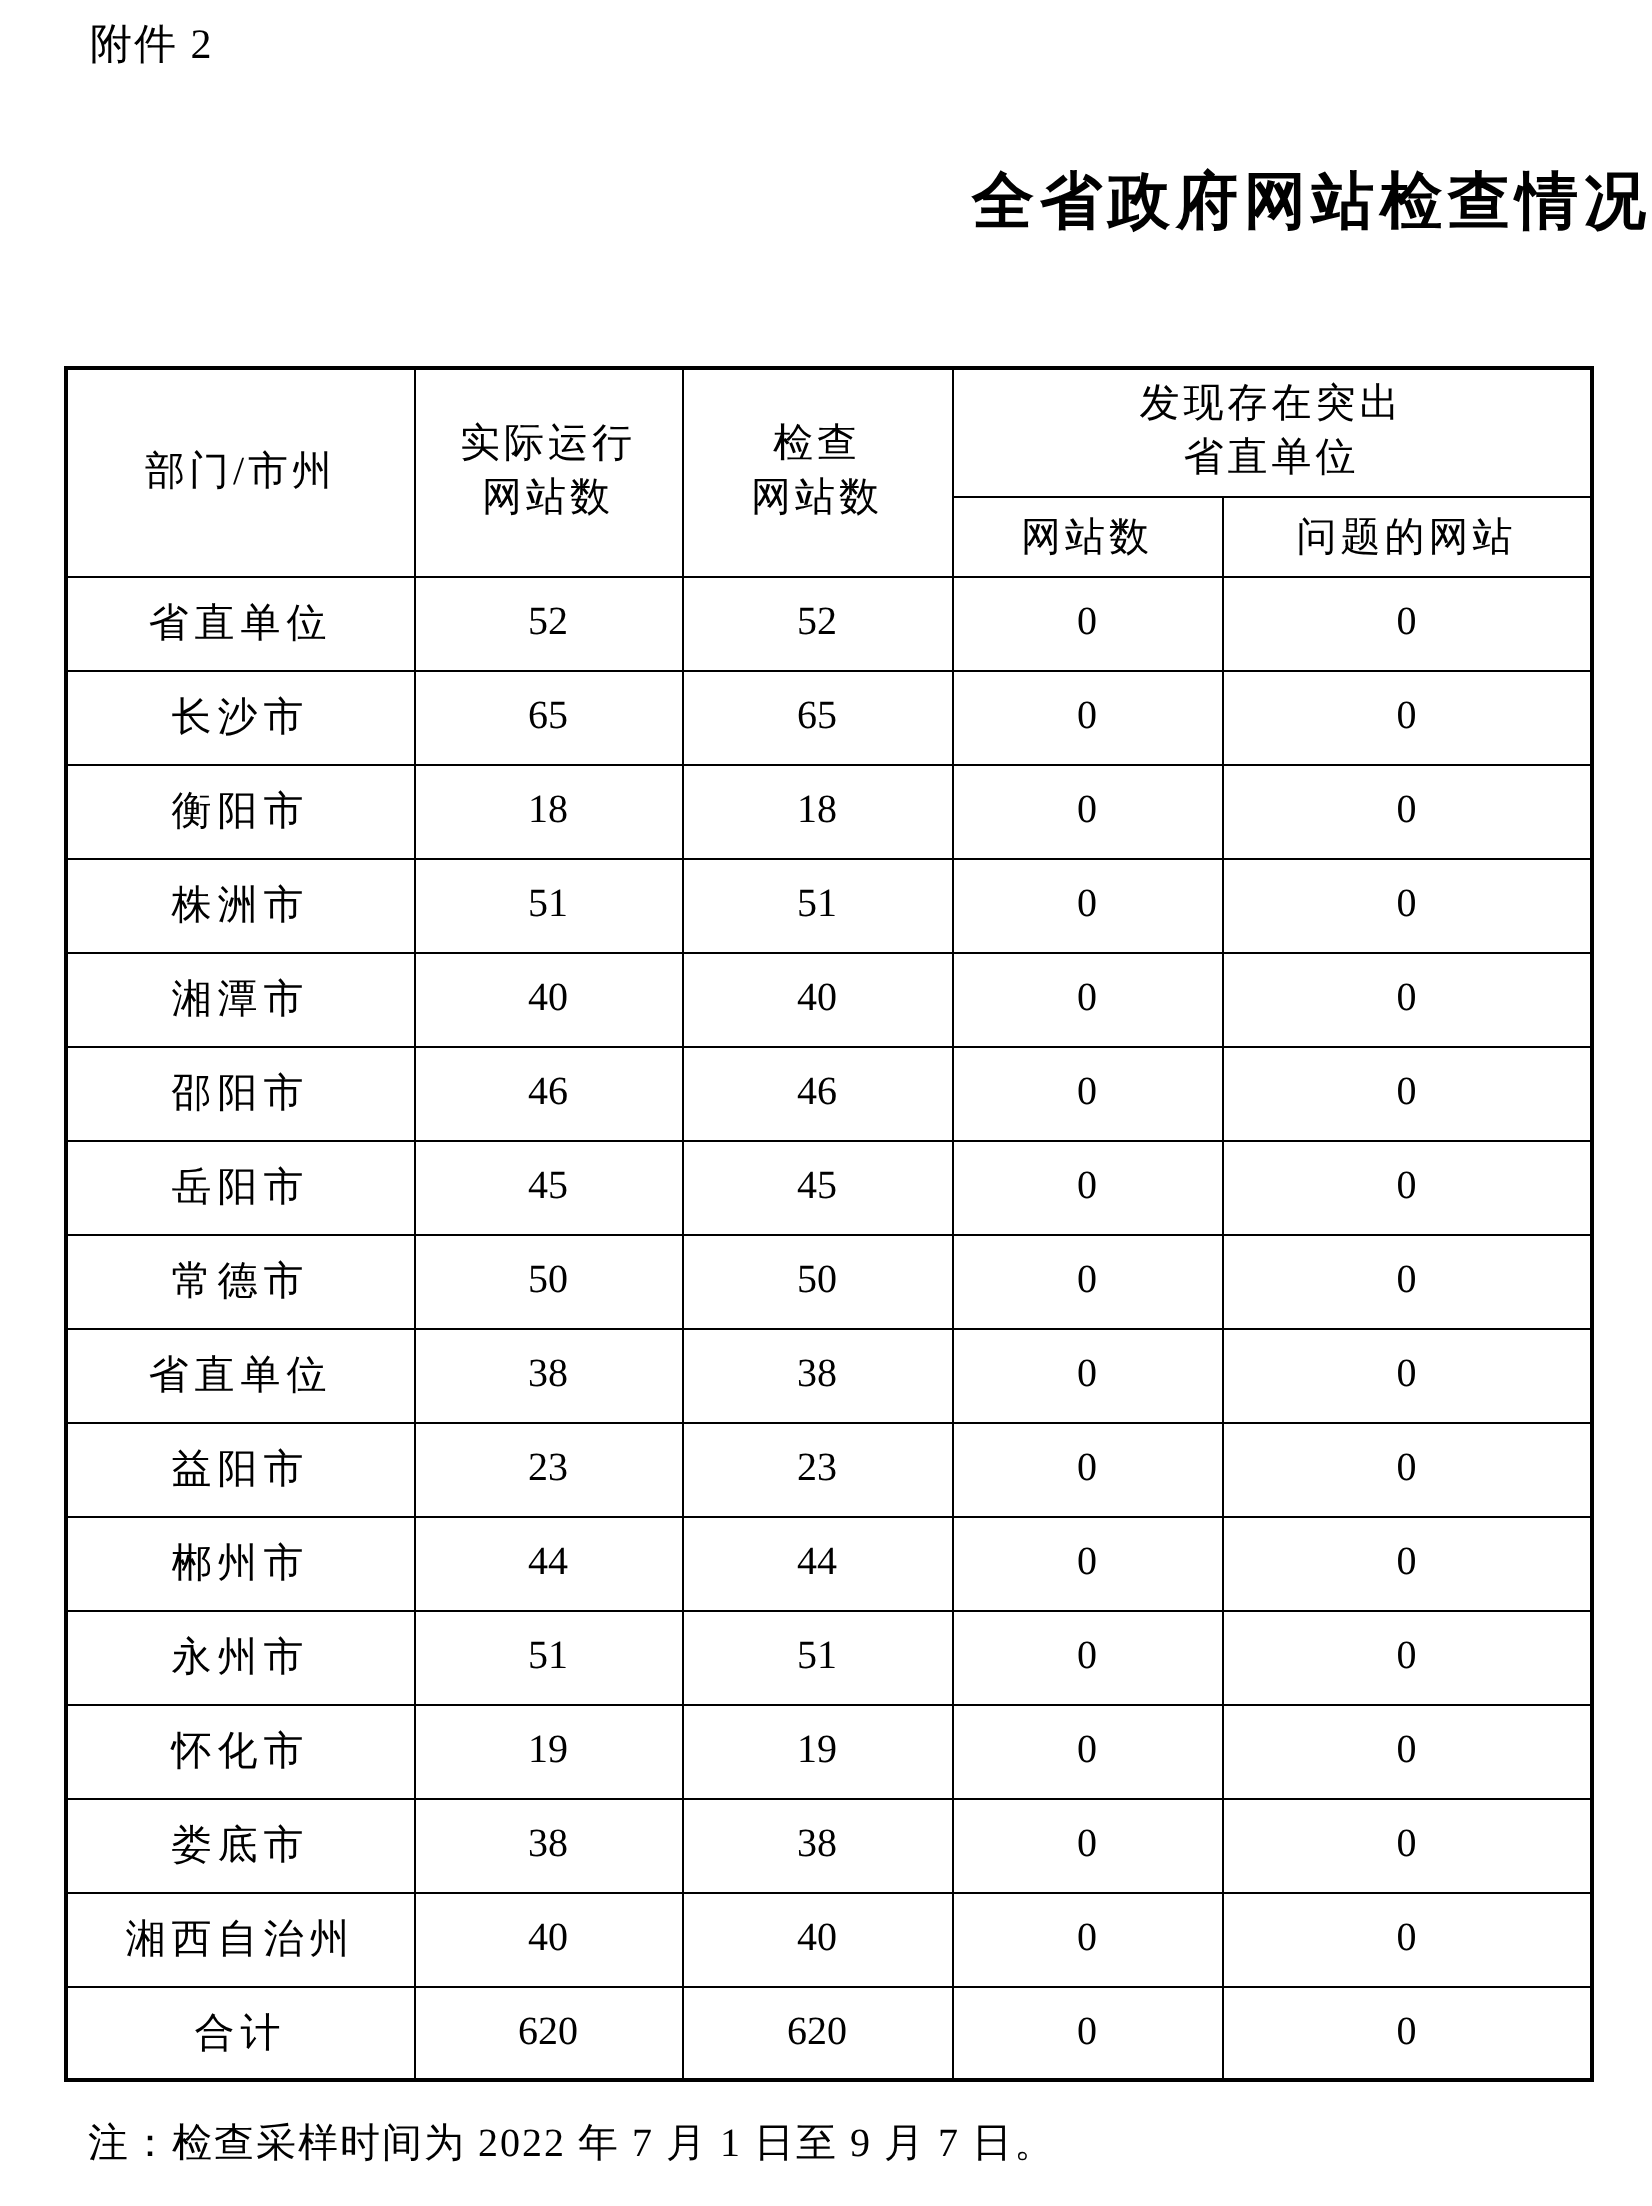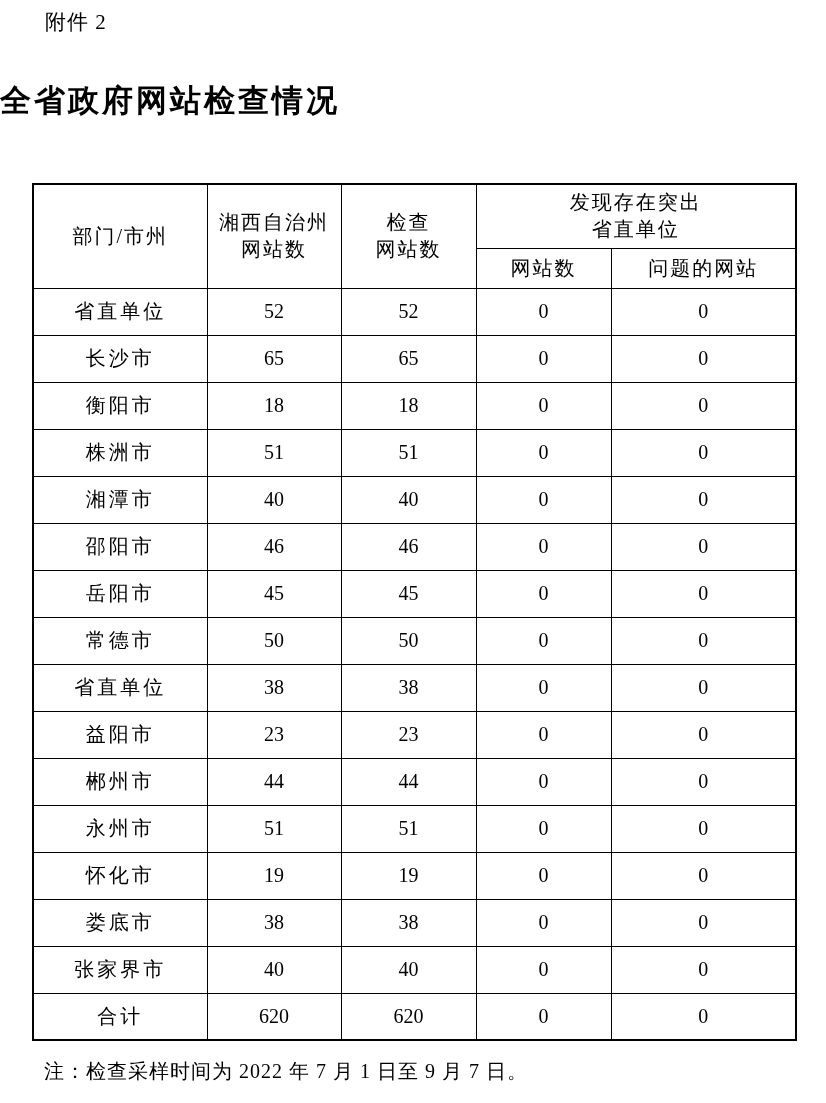--- a/index.html
+++ b/index.html
@@ -19,21 +19,21 @@
     left: 45px;
     top: 8px;
     font-size: 21px;
     letter-spacing: 1px;
   }
   .doc-title {
     position: absolute;
     top: 80px;
     left: 0;
     width: 100%;
-    text-align: left;
+    text-align: right;
     font-size: 31px;
     font-weight: bold;
     letter-spacing: 3px;
   }
   table.report {
     position: absolute;
     left: 32px;
     top: 183px;
     width: 763px;
     border-collapse: collapse;
@@ -82,21 +82,21 @@
       <col style="width:135px">
       <col style="width:135px">
       <col style="width:185px">
     </colgroup>
     <thead>
       <tr class="header-row-1">
         <th rowspan="2">
           <span class="hline">部门/市州</span>
         </th>
         <th rowspan="2">
-          <span class="hline">湘西自治州</span>
+          <span class="hline">实际运行</span>
           <span class="hline">网站数</span>
         </th>
         <th rowspan="2">
           <span class="hline">检查</span>
           <span class="hline">网站数</span>
         </th>
         <th colspan="2">
           <span class="hline">发现存在突出</span>
           <span class="hline">省直单位</span>
         </th>
@@ -199,21 +199,21 @@
           <td class="cell-problem-ratio">0</td>
         </tr>
         <tr>
           <td class="cell-department">娄底市</td>
           <td class="cell-running">38</td>
           <td class="cell-inspected">38</td>
           <td class="cell-problem-count">0</td>
           <td class="cell-problem-ratio">0</td>
         </tr>
         <tr>
-          <td class="cell-department">张家界市</td>
+          <td class="cell-department">湘西自治州</td>
           <td class="cell-running">40</td>
           <td class="cell-inspected">40</td>
           <td class="cell-problem-count">0</td>
           <td class="cell-problem-ratio">0</td>
         </tr>
         <tr>
           <td class="cell-department">合计</td>
           <td class="cell-running">620</td>
           <td class="cell-inspected">620</td>
           <td class="cell-problem-count">0</td>

